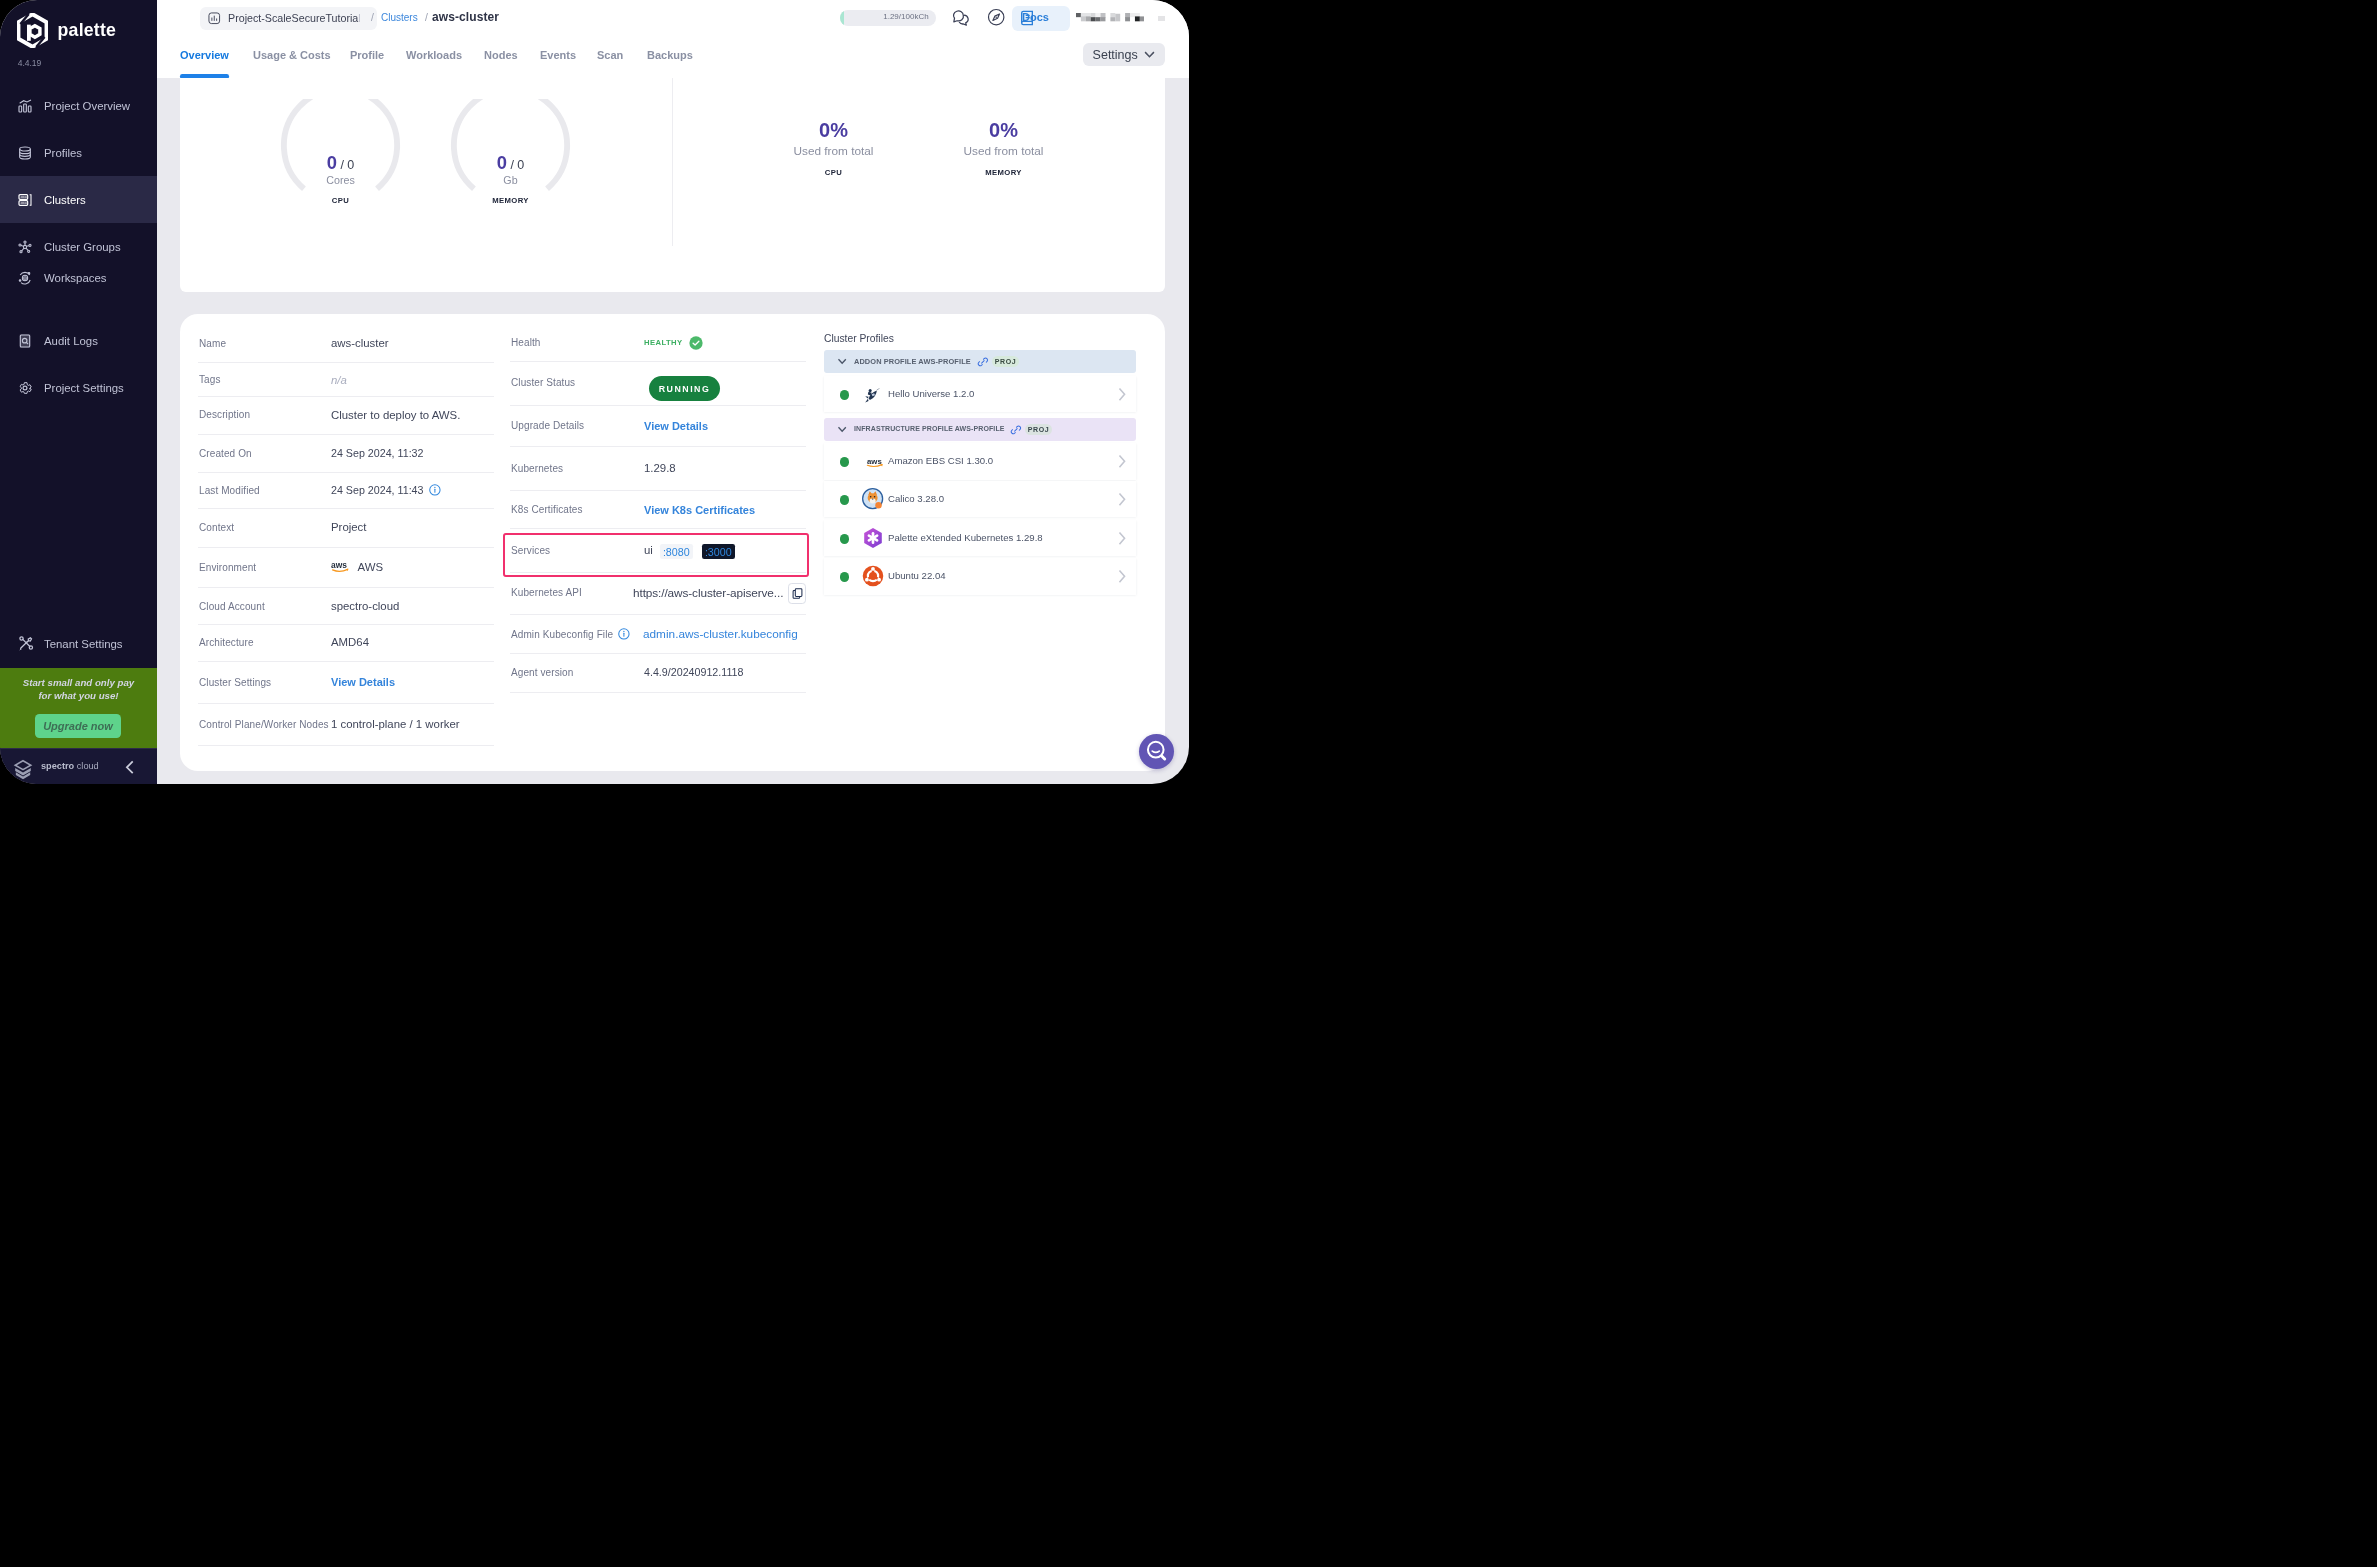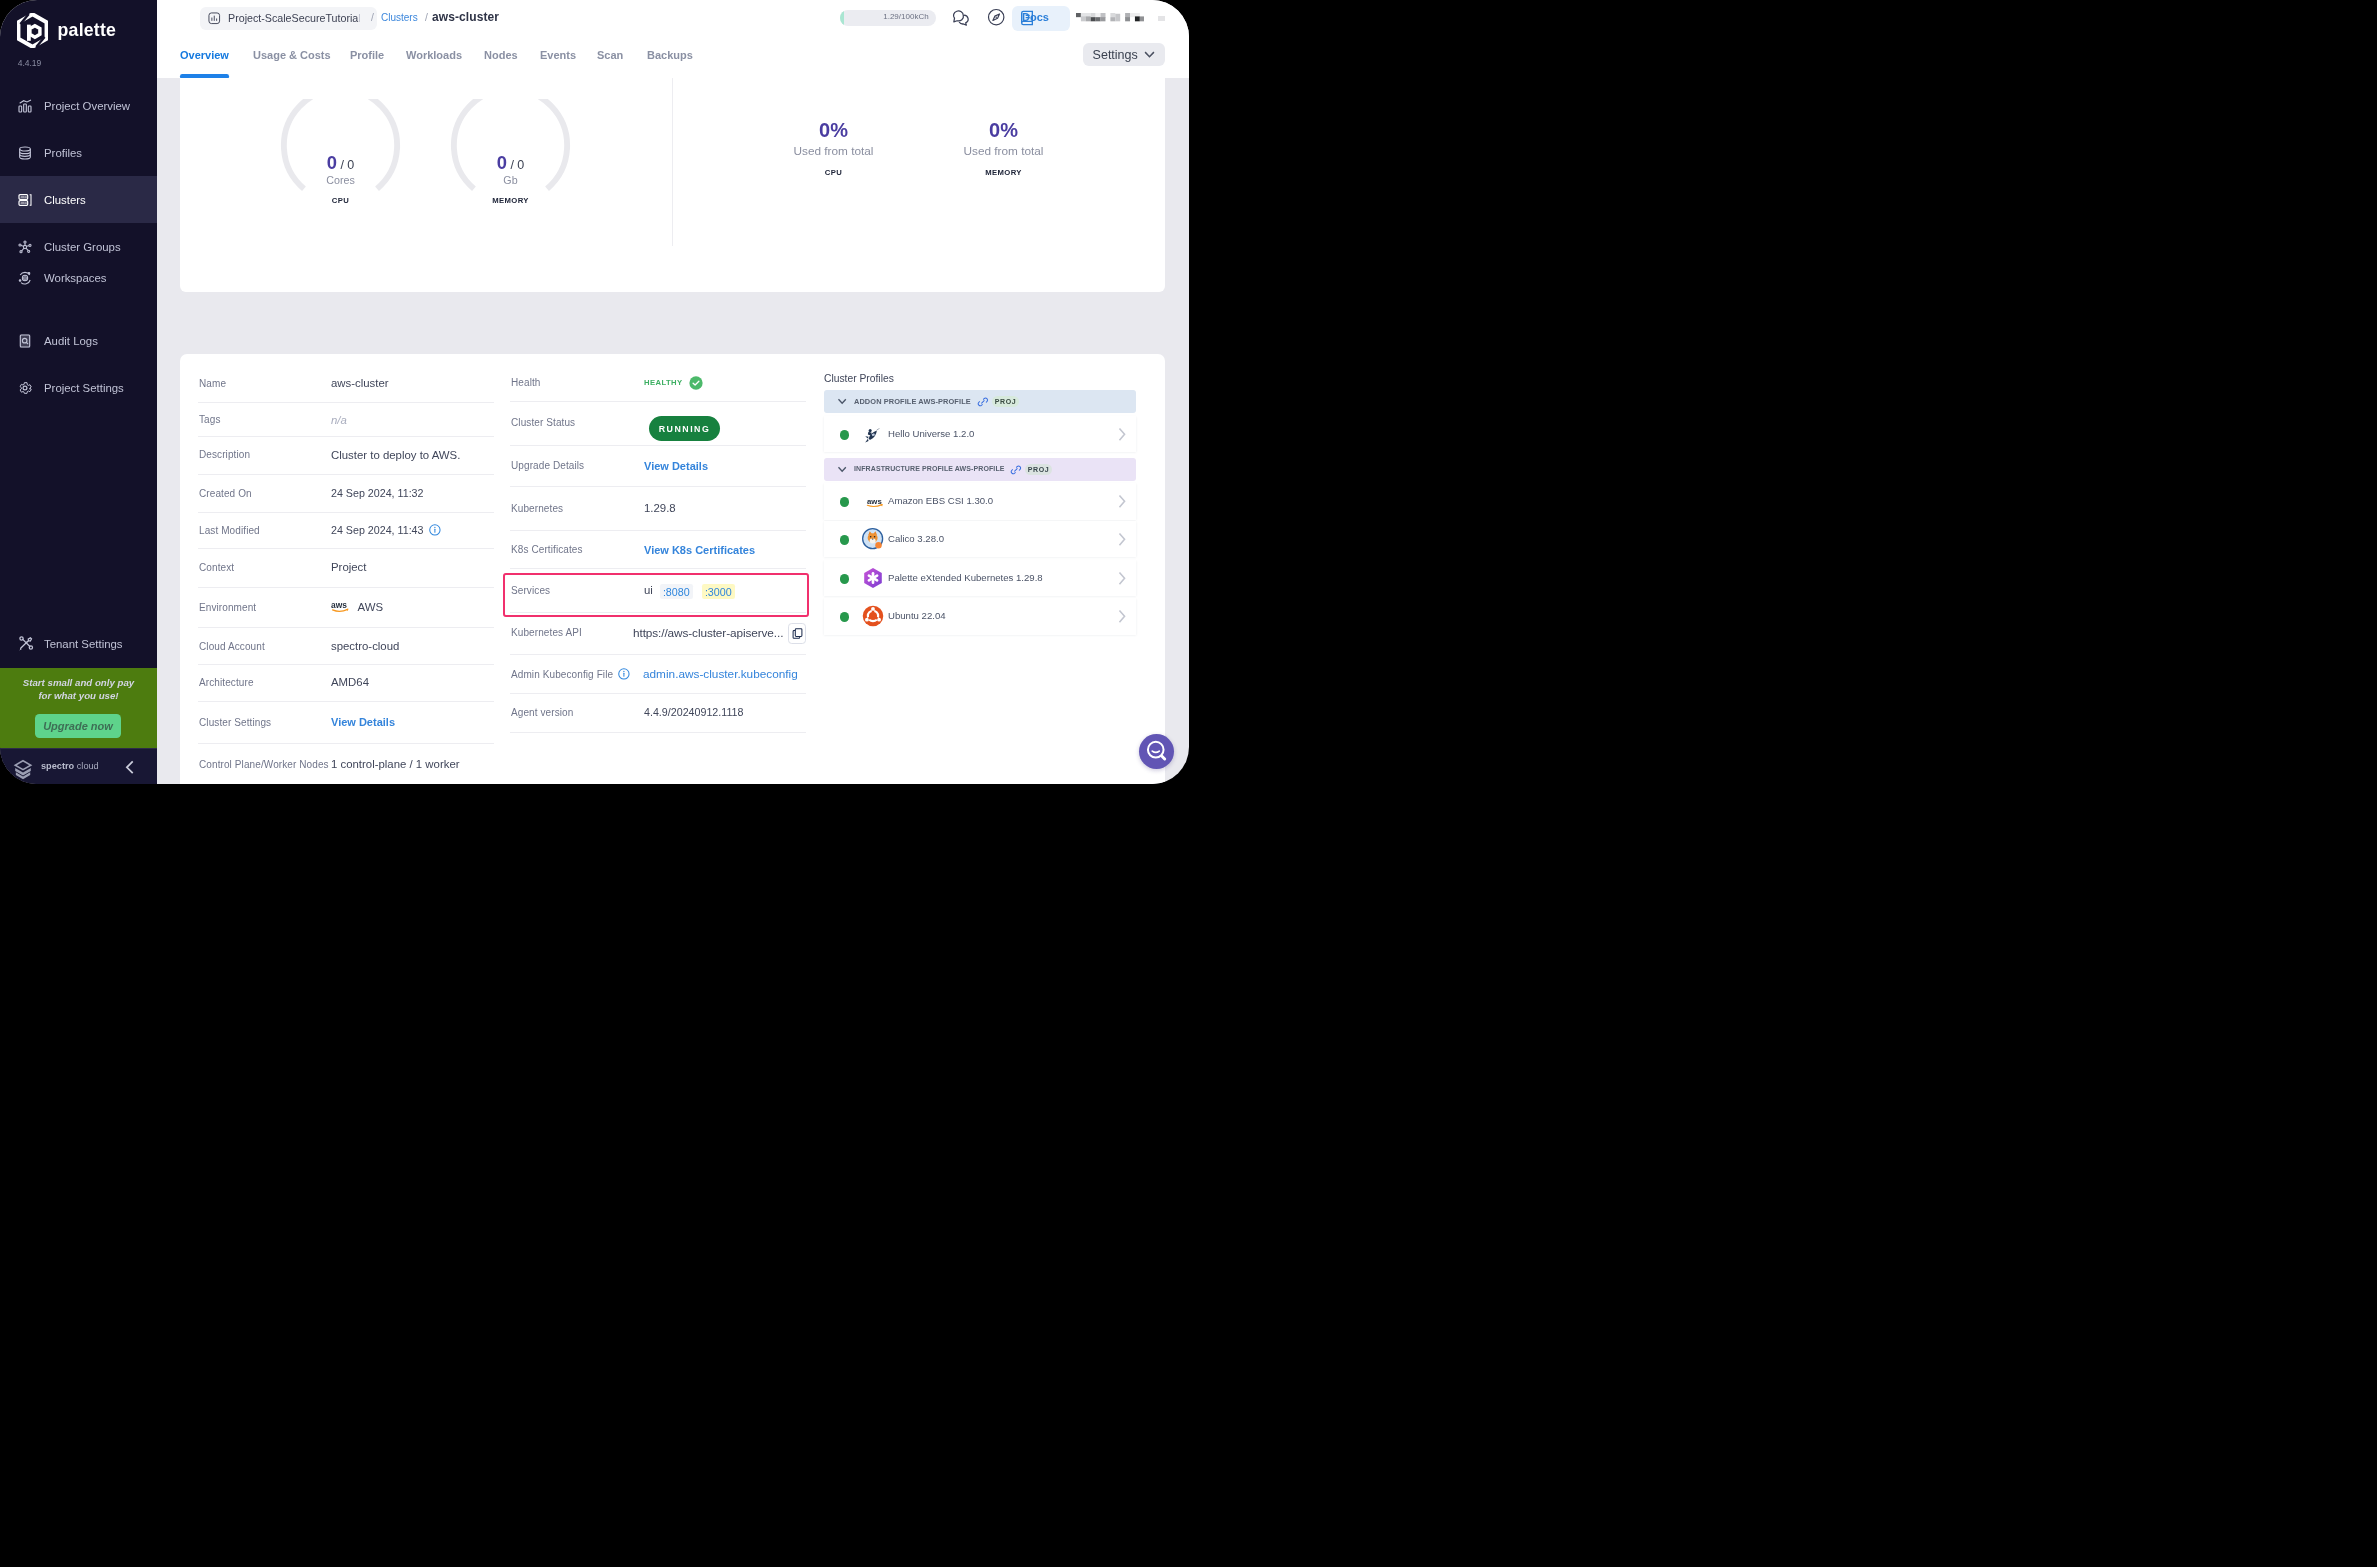--- a/index.html
+++ b/index.html
@@ -55,21 +55,21 @@
 .card1-footer { position:absolute; left:0; top:168px; width:985px; height:46px; border-top:0.7px solid #efeff3; background:#fdfdfe; border-radius:0 0 5.9px 5.9px; }
 .more-btn { position:absolute; left:448px; top:13.2px; width:89px; height:23px; background:#fff; border:0.7px solid #eceef2; border-radius:5.2px; box-shadow:0 1.5px 4.4px rgba(40,50,80,.08); font-size:11.4px; font-weight:600; color:#3a4052; display:flex; align-items:center; justify-content:center; }
 .vdiv { position:absolute; left:492px; top:0; width:0.7px; height:168px; background:#ededf1; }
 .gauge { position:absolute; top:21.3px; width:125px; height:125px; }
 .g-txt { position:absolute; width:125px; text-align:center; }
 .pct-col { position:absolute; top:0; width:177px; text-align:center; }
 .pct-big { font-size:20px; font-weight:700; color:#4a3da1; }
 .pct-sub { font-size:11.8px; color:#8b8fa0; margin-top:2.2px; }
 .pct-cap { font-size:7.7px; font-weight:700; color:#20263a; letter-spacing:0.4px; margin-top:9.6px; }
 
-.card2 { position:absolute; left:180px; top:314px; width:985px; height:457px; background:#fff; border-radius:7px;margin-top:40px; }
+.card2 { position:absolute; left:180px; top:314px; width:985px; height:457px; background:#fff; border-radius:18px; }
 .row { position:absolute; display:flex; align-items:center; }
 .row .lab { font-size:10px; color:#70758a; letter-spacing:0.1px; }
 .row .val { font-size:11.4px; color:#40465a; }
 .blue { color:#3484db !important; font-weight:600; font-size:11px !important; }
 .hr { position:absolute; height:0.7px; background:#ededf1; }
 
 
 .cp-title { position:absolute; left:644px; top:19px; font-size:10.3px; color:#40465a; }
 .ph { position:absolute; left:644px; width:312px; height:23px; border-radius:2.9px; }
 .ph .chev { position:absolute; left:12.5px; top:6.6px; width:10.3px; height:8.8px; }
@@ -424,21 +424,21 @@
         <span class="val blue">View K8s Certificates</span>
       </div>
     <div class="hr" style="left:330px; top:214px; width:296px;"></div>
     <div class="row" style="left:331px; top:214px; height:44px;">
         <span class="lab">Services</span>
       </div>
     <div class="row" style="left:464px; top:214px; height:44px;">
         <span class="val">ui</span>
       </div>
     <div class="abs" style="left:480px; top:230px; padding:1.5px 2.9px; background:#f2f4f8; border-radius:2.2px; font-size:10.7px; color:#2f86dd;">:8080</div>
-    <div class="abs" style="left:522px; top:230px; padding:1.5px 2.9px; background:#fef9c3; border-radius:2.2px; font-size:10.7px; color:#2f86dd;">:3000</div>
+    <div class="abs" style="left:522px; top:230px; padding:1.5px 2.9px; background:#0f172a; border-radius:2.2px; font-size:10.7px; color:#2f86dd;">:3000</div>
     <div class="abs" style="left:323px; top:219px; width:306px; height:44px; border:2.6px solid #f1306d; border-radius:2.9px;"></div>
     <div class="hr" style="left:330px; top:258px; width:296px;"></div>
     <div class="row" style="left:331px; top:258px; height:41px;">
         <span class="lab">Kubernetes API</span>
       </div>
     <div class="row" style="left:453px; top:258px; height:41px;">
         <span class="val" style="font-size:11.8px; letter-spacing:-0.1px;">https://aws-cluster-apiserve...</span>
       </div>
     <div class="abs" style="left:608px; top:269px; width:18.4px; height:21.3px; border:0.7px solid #dcdfe8; border-radius:3.7px; background:#fff;">
       <svg width="11" height="11" viewBox="0 0 15 15" fill="none" stroke="#1d2c4e" stroke-width="1.4" style="margin:4.4px 0 0 2.9px;">

